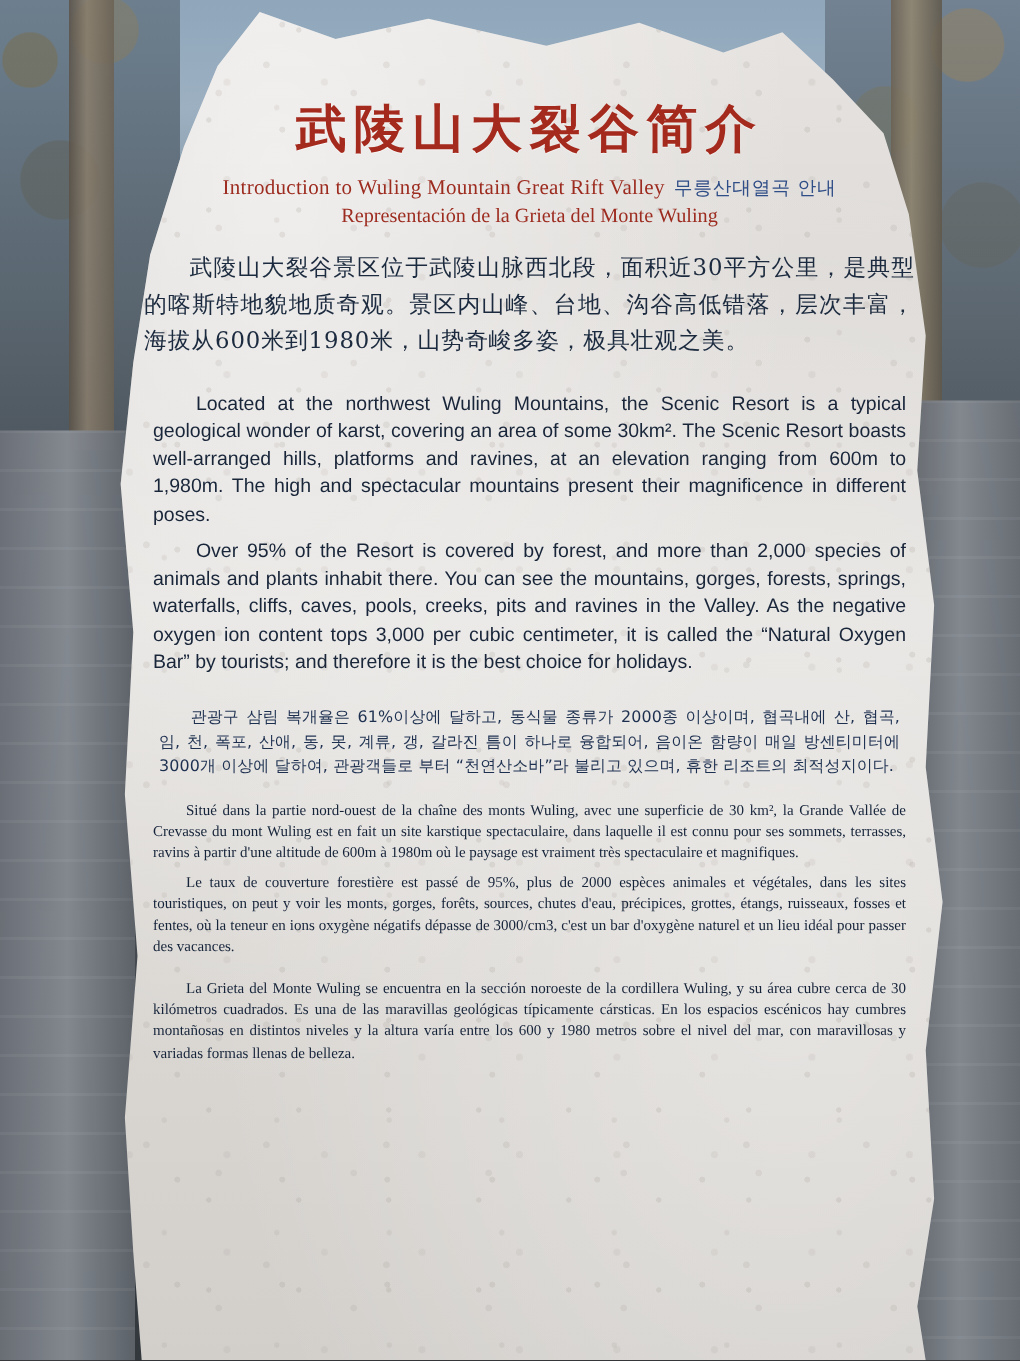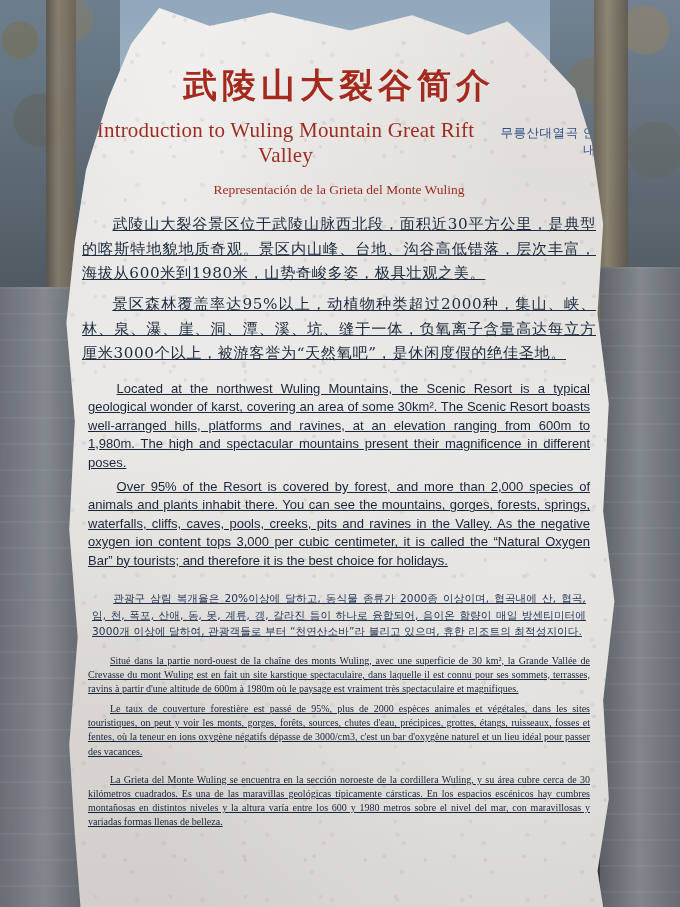--- a/index.html
+++ b/index.html
@@ -64,21 +64,21 @@
     position: absolute; right: 0; bottom: 0; width: 80px; height: 640px;
     background:
       repeating-linear-gradient(180deg, rgba(255,255,255,.05) 0 2px, transparent 2px 26px),
       linear-gradient(90deg, #5e636a 0%, #868b92 50%, #6a6f76 100%);
     opacity: .95;
   }
 
   
   .slab {
     position: absolute;
-    left: 58px;
+    left: 72px;
     top: 8px;
     width: 562px;
     height: 899px;
     background:
       radial-gradient(ellipse at 20% 12%, rgba(255,255,255,.5), transparent 55%),
       radial-gradient(ellipse at 80% 70%, rgba(255,255,255,.35), transparent 60%),
       linear-gradient(180deg, #e6e3e0 0%, #dedbd8 20%, #e4e2df 45%, #dbd8d4 70%, #d2cfcb 100%);
     box-shadow: 0 0 18px rgba(0,0,0,.45);
     
     clip-path: polygon(
@@ -119,21 +119,21 @@
     font-family: "DejaVu Serif", serif;
     font-size: 34px;
     font-weight: bold;
     letter-spacing: 5px;
     color: #a52a1e;
     text-shadow: 0 1px 0 rgba(255,255,255,.5);
   }
   .title-en {
     margin: 9px 0 0 0;
     text-align: center;
-    font-size: 21px;
+    font-size: 14px;
     color: #9d2c20;
     letter-spacing: .2px;
   }
   .title-row {
     display: flex;
     align-items: baseline;
     justify-content: center;
     gap: 6px;
   }
   .title-ko {
@@ -143,29 +143,29 @@
     letter-spacing: .5px;
     text-align: right;
   }
   .title-fr {
     margin: 5px 0 0 0;
     text-align: center;
     font-size: 13.5px;
     color: #9d2c20;
   }
   .title-es {
-    margin: 14px 0 0 0;
+    margin: 2px 0 0 0;
     text-align: center;
     font-size: 13.5px;
     color: #9d2c20;
   }
 
   
   .block { margin-top: 14px; }
-  p { margin: 0; text-decoration: underline; }
+  p { margin: 0; }
 
   .cn {
     font-family: "DejaVu Serif", serif;
     font-size: 15.2px;
     line-height: 1.62;
     color: #1b2a3e;
     text-align: justify;
     text-indent: 2em;
     letter-spacing: .6px;
   }
@@ -226,32 +226,31 @@
       <div class="title-row">
         <div class="title-en">Introduction to Wuling Mountain Great Rift Valley</div>
         <div class="title-ko">무릉산대열곡 안내</div>
       </div>
 
       <div class="title-es">Representación de la Grieta del Monte Wuling</div>
 
       <div class="block">
         <p class="cn">武陵山大裂谷景区位于武陵山脉西北段，面积近30平方公里，是典型的喀斯特地貌地质奇观。景区内山峰、台地、沟谷高低错落，层次丰富，海拔从600米到1980米，山势奇峻多姿，极具壮观之美。</p>
         <div class="gap-sm"></div>
-        <p class="cn">景区森林覆盖率达95%以上，动植物种类超过2000种，集山、峡、林、泉、瀑、崖、洞、潭、溪、坑、缝于一体，负氧离子含量高达每立方厘米3000个以上，被游客誉为“天然氧吧”，是休闲度假的绝佳圣地。</p>
       </div>
 
       <div class="block">
         <p class="en">Located at the northwest Wuling Mountains, the Scenic Resort is a typical geological wonder of karst, covering an area of some 30km². The Scenic Resort boasts well-arranged hills, platforms and ravines, at an elevation ranging from 600m to 1,980m. The high and spectacular mountains present their magnificence in different poses.</p>
         <div class="gap-sm"></div>
         <p class="en">Over 95% of the Resort is covered by forest, and more than 2,000 species of animals and plants inhabit there. You can see the mountains, gorges, forests, springs, waterfalls, cliffs, caves, pools, creeks, pits and ravines in the Valley. As the negative oxygen ion content tops 3,000 per cubic centimeter, it is called the “Natural Oxygen Bar” by tourists; and therefore it is the best choice for holidays.</p>
       </div>
 
       <div class="block">
         <div class="gap-sm"></div>
-        <p class="ko">관광구 삼림 복개율은 20%이상에 달하고, 동식물 종류가 2000종 이상이며, 협곡내에 산, 협곡, 임, 천, 폭포, 산애, 동, 못, 계류, 갱, 갈라진 틈이 하나로 융합되어, 음이온 함량이 매일 방센티미터에 3000개 이상에 달하여, 관광객들로 부터 “천연산소바”라 불리고 있으며, 휴한 리조트의 최적성지이다.</p>
+        <p class="ko">관광구 삼림 복개율은 61%이상에 달하고, 동식물 종류가 2000종 이상이며, 협곡내에 산, 협곡, 임, 천, 폭포, 산애, 동, 못, 계류, 갱, 갈라진 틈이 하나로 융합되어, 음이온 함량이 매일 방센티미터에 3000개 이상에 달하여, 관광객들로 부터 “천연산소바”라 불리고 있으며, 휴한 리조트의 최적성지이다.</p>
       </div>
 
       <div class="block">
         <p class="fr">Situé dans la partie nord-ouest de la chaîne des monts Wuling, avec une superficie de 30 km², la Grande Vallée de Crevasse du mont Wuling est en fait un site karstique spectaculaire, dans laquelle il est connu pour ses sommets, terrasses, ravins à partir d'une altitude de 600m à 1980m où le paysage est vraiment très spectaculaire et magnifiques.</p>
         <div class="gap-sm"></div>
         <p class="fr">Le taux de couverture forestière est passé de 95%, plus de 2000 espèces animales et végétales, dans les sites touristiques, on peut y voir les monts, gorges, forêts, sources, chutes d'eau, précipices, grottes, étangs, ruisseaux, fosses et fentes, où la teneur en ions oxygène négatifs dépasse de 3000/cm3, c'est un bar d'oxygène naturel et un lieu idéal pour passer des vacances.</p>
       </div>
 
       <div class="block">
         <p class="es">La Grieta del Monte Wuling se encuentra en la sección noroeste de la cordillera Wuling, y su área cubre cerca de 30 kilómetros cuadrados. Es una de las maravillas geológicas típicamente cársticas. En los espacios escénicos hay cumbres montañosas en distintos niveles y la altura varía entre los 600 y 1980 metros sobre el nivel del mar, con maravillosas y variadas formas llenas de belleza.</p>

